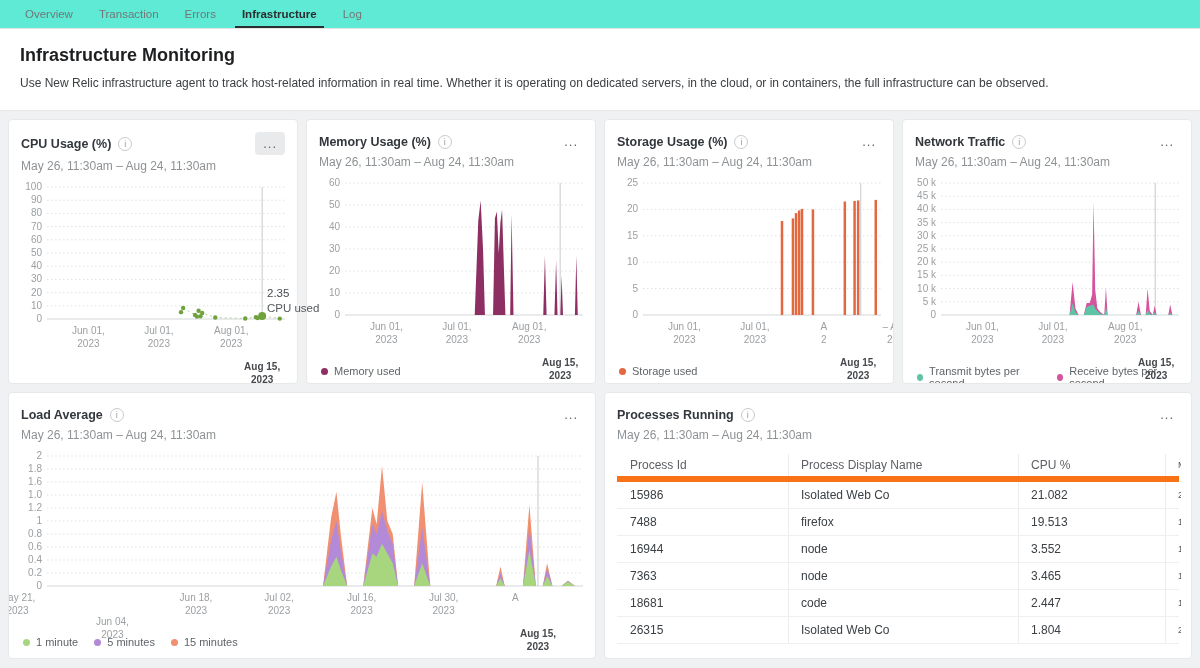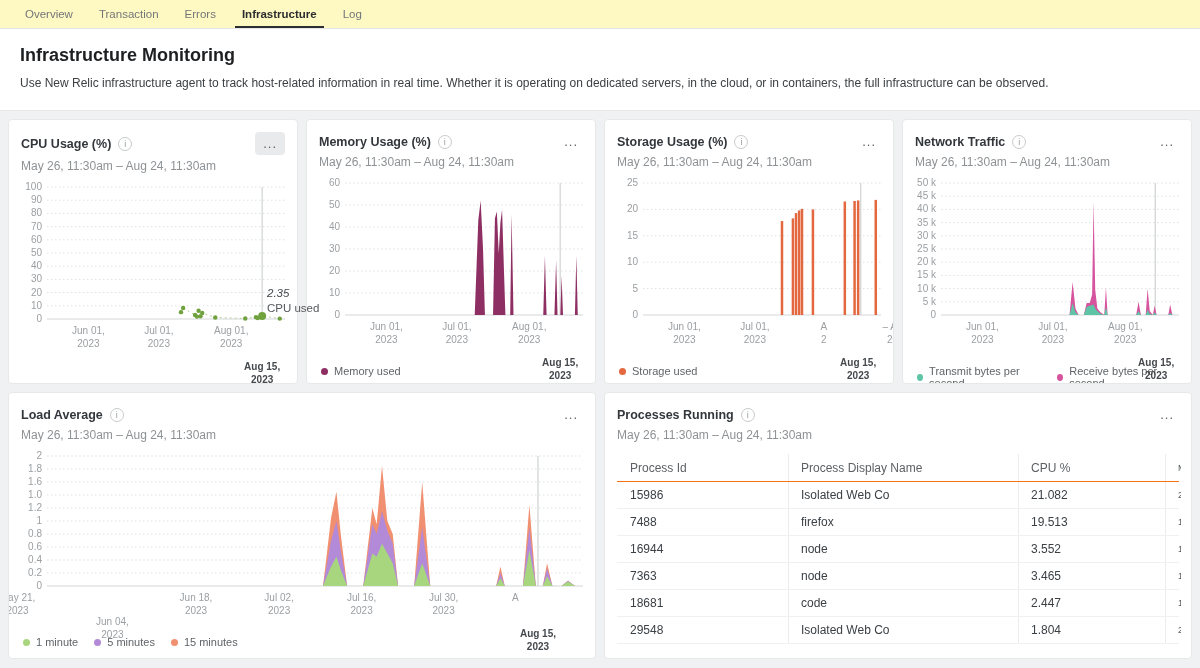--- a/index.html
+++ b/index.html
@@ -1,19 +1,19 @@
 <!DOCTYPE html>
 <html><head>
 <meta charset="utf-8">
 <style>
   * { margin:0; padding:0; box-sizing:border-box; }
   html,body { width:1200px; height:668px; background:#f0f1f2; font-family:"Liberation Sans", sans-serif; overflow:hidden; }
 
   
-  .tabbar { height:29px; background:#fef9c3; border-bottom:1px solid #e4e6e6; display:flex; align-items:stretch; padding-left:12px; }
+  .tabbar { height:29px; background:#5eead4; border-bottom:1px solid #e4e6e6; display:flex; align-items:stretch; padding-left:12px; }
   .tab { display:flex; align-items:center; padding:0 13px; font-size:11.5px; color:#737679; cursor:pointer; position:relative; }
   .tab.active { color:#2b2d30; font-weight:700; }
   .tab.active::after { content:""; position:absolute; left:6px; right:6px; bottom:0; height:2px; background:#2b2d30; }
 
   
   .header-panel { margin:0 0 8px 0; background:#fff; padding:16px 20px 20px 20px; border-bottom:1px solid #e6e8e8; }
   .page-title { font-size:18px; font-weight:700; color:#1d1f21; margin-bottom:10px; }
   .page-desc { font-size:12px; color:#3c4043; }
 
   
@@ -40,26 +40,26 @@
   .ytick { position:absolute; right:5px; font-size:10px; color:#9b9fa2; white-space:nowrap; }
   .xlabels { grid-column:2; position:relative; height:30px; margin-top:6px; }
   .xtick { position:absolute; transform:translateX(-50%); text-align:center; font-size:10px; color:#9b9fa2; line-height:1.25; white-space:nowrap; }
   .xtick.bold { color:#45494d; font-weight:700;margin-top:36px; }
   .legend { grid-column:1 / span 2; display:flex; gap:16px; align-items:flex-start; margin-top:14px; padding-left:2px; }
   .legend-item { display:flex; align-items:center; gap:6px; font-size:11px; color:#606468; cursor:pointer; }
   .legend-dot { width:7px; height:7px; border-radius:50%; display:inline-block; }
 
   
   .cpu-tooltip { position:absolute; left:258px; top:166px; font-size:11.5px; color:#55595c; line-height:1.3; white-space:nowrap; pointer-events:none; }
-  .cpu-tooltip .val { color:#45494d;font-style:italic; }
+  .cpu-tooltip .val { color:#45494d; }
 
   
   .ptable { margin-top:12px; font-size:12px; }
   .prow { display:grid; grid-template-columns:172px 230px 147px 15px; height:27px; align-items:center; border-bottom:1px solid #f0f0f0; }
-  .prow.head { color:#5d6165; border-bottom:1px solid #f97316; height:28px; }
+  .prow.head { color:#5d6165; border-bottom:6px solid #f97316; height:28px; }
   .prow:not(.head) { color:#3b4045; }
   .pcell { padding-left:12px; height:100%; display:flex; align-items:center; border-right:1px solid #ececec; overflow:hidden; }
   .pcell:first-child { border-left:1px solid transparent; }
   .pcell:last-child { border-right:none; }
   .pcell .clip { font-size:9px; color:#55595c; max-width:6px; overflow:hidden; white-space:nowrap; }
 </style>
 </head>
 <body>
 
 <div class="tabbar">
@@ -492,21 +492,21 @@
         </div>
         <div class="prow">
           <div class="pcell">18681</div>
           <div class="pcell">code</div>
           <div class="pcell">2.447</div>
           <div class="pcell">
             <span class="clip">1</span>
           </div>
         </div>
         <div class="prow">
-          <div class="pcell">29548</div>
+          <div class="pcell">26315</div>
           <div class="pcell">Isolated Web Co</div>
           <div class="pcell">1.804</div>
           <div class="pcell">
             <span class="clip">24</span>
           </div>
         </div>
       </div>
   </section>
 </div>
 

